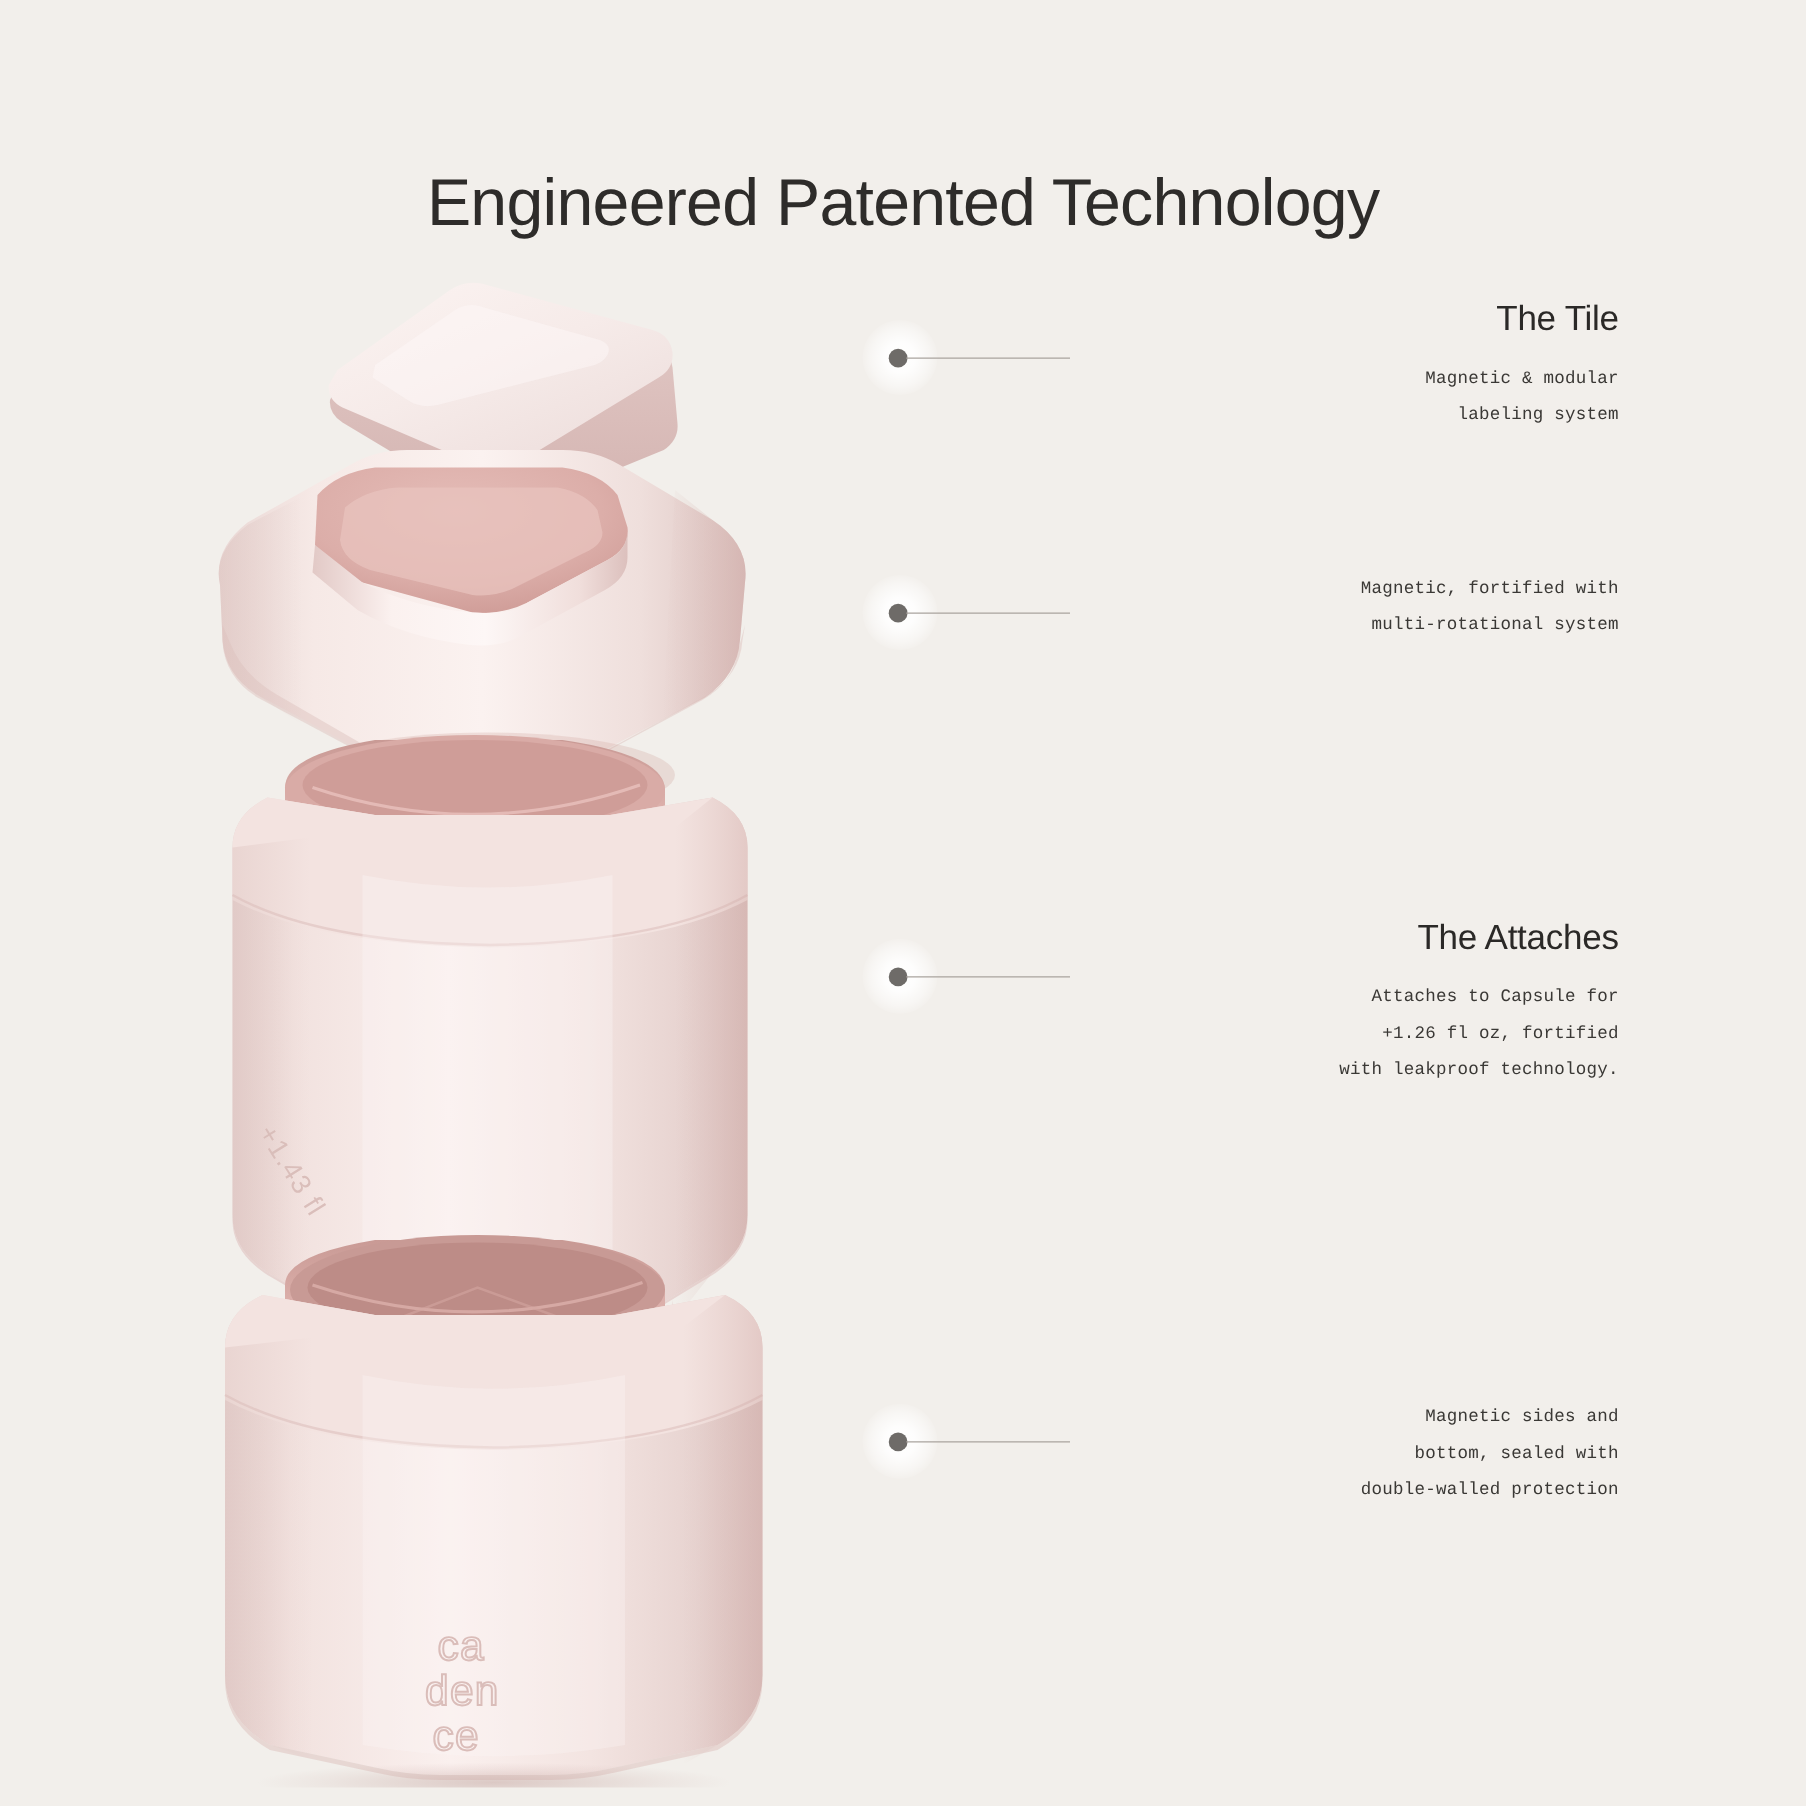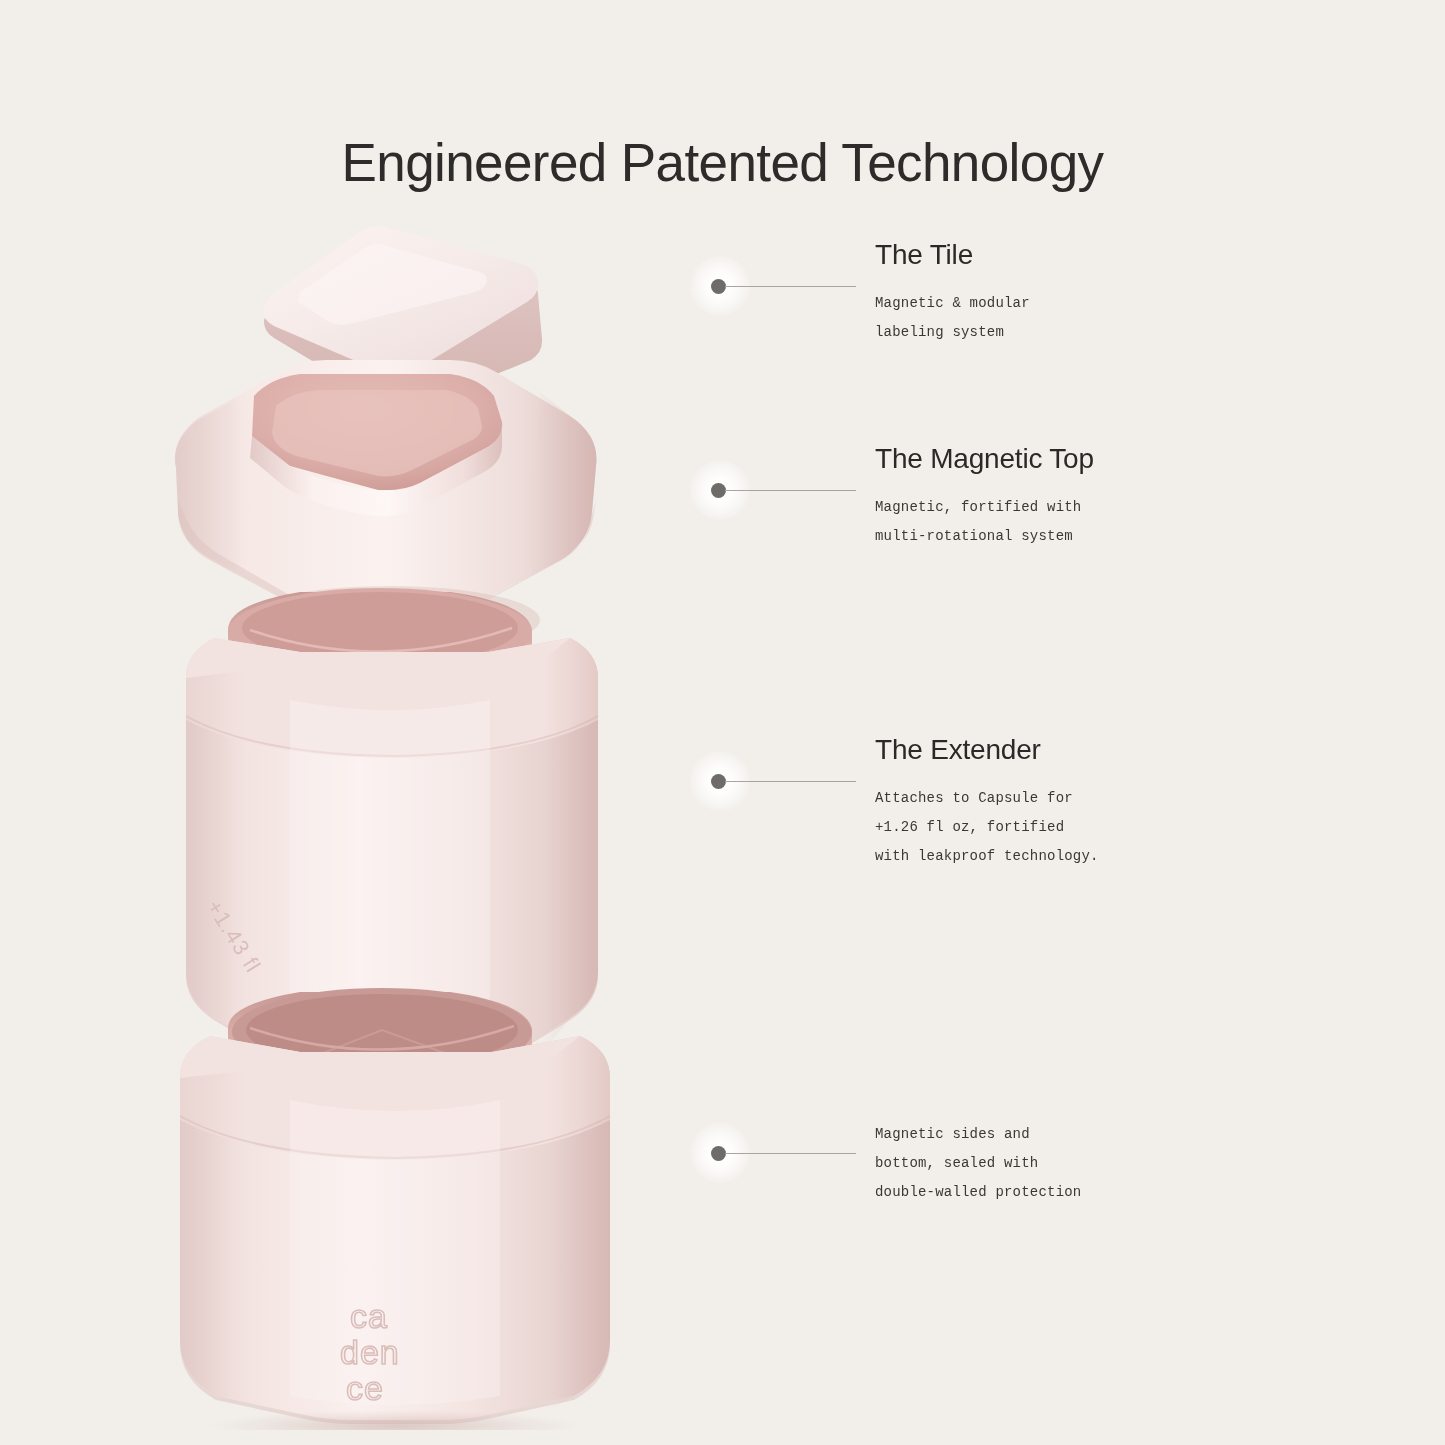--- a/index.html
+++ b/index.html
@@ -87,20 +87,21 @@
     top: 29.5px;
     width: 131px;
     height: 1.4px;
     background: #a9a49e;
   }
   .callout-text {
     position: absolute;
     left: 185px;
     top: -19px;
     width: 420px;
+    text-align: right;
   }
   .callout-title {
     font-family: "Liberation Sans", sans-serif;
     font-size: 28px;
     line-height: 36px;
     letter-spacing: -0.2px;
     color: #2b2927;
     font-weight: 400;
     white-space: nowrap;
   }
@@ -374,34 +375,33 @@
     </div>
   </div>
 
   <div class="callout" style="top:460px">
     <div class="callout-marker">
       <div class="glow"></div>
       <div class="dot"></div>
       <div class="leader"></div>
     </div>
     <div class="callout-text">
-      <div class="callout-title">The Magnetic Top</div>
       <div class="callout-desc">Magnetic, fortified with
 multi-rotational system</div>
     </div>
   </div>
 
   <div class="callout" style="top:751px">
     <div class="callout-marker">
       <div class="glow"></div>
       <div class="dot"></div>
       <div class="leader"></div>
     </div>
     <div class="callout-text">
-      <div class="callout-title">The Extender</div>
+      <div class="callout-title">The Attaches</div>
       <div class="callout-desc">Attaches to Capsule for
 +1.26 fl oz, fortified
 with leakproof technology.</div>
     </div>
   </div>
 
   <div class="callout" style="top:1123px">
     <div class="callout-marker">
       <div class="glow"></div>
       <div class="dot"></div>

